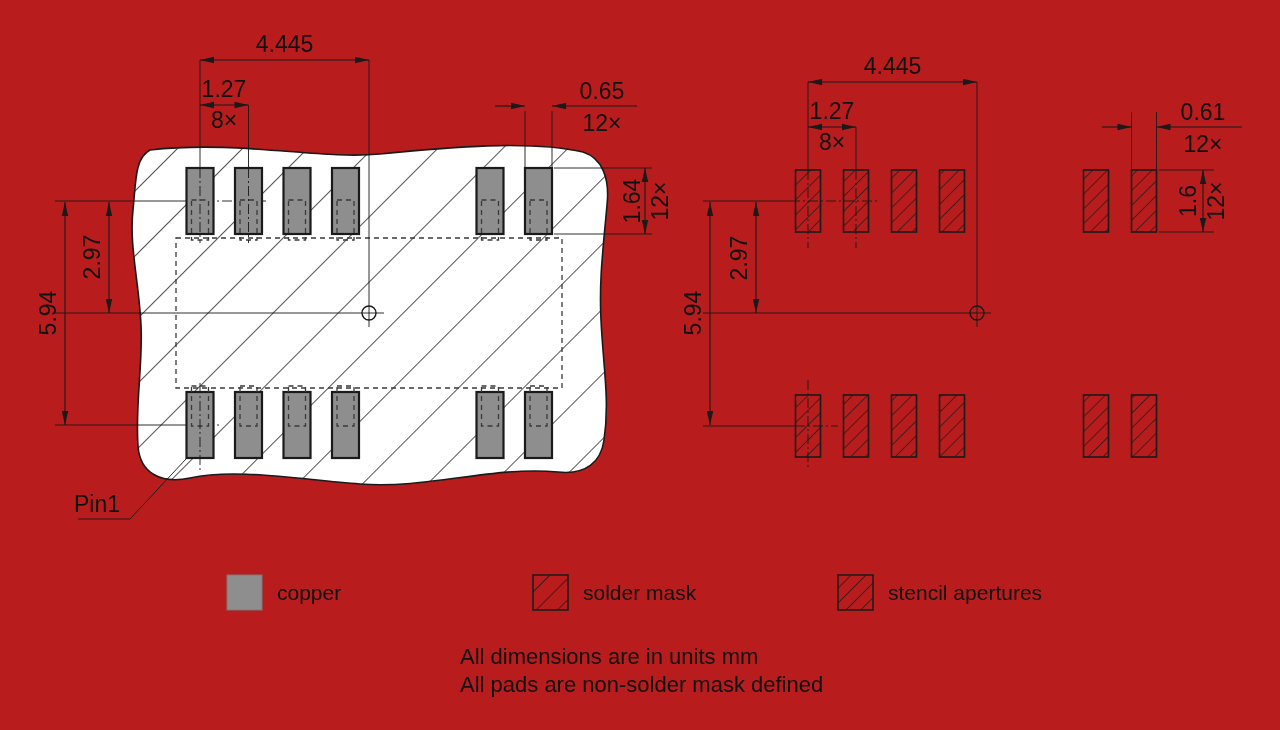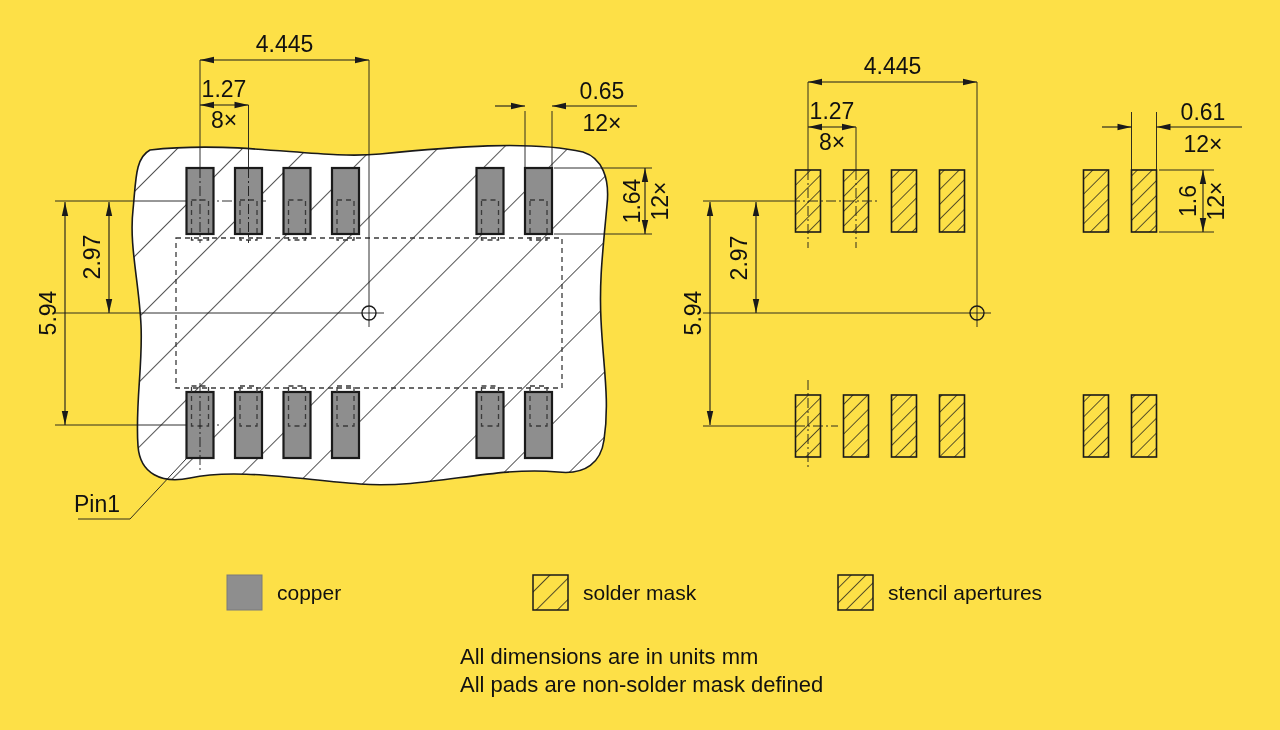--- a/index.html
+++ b/index.html
@@ -1,16 +1,16 @@
 <!DOCTYPE html>
 <html><head>
 <meta charset="utf-8">
 <style>
   html,body{margin:0;padding:0;background:#ffffff;}
-  .canvas{position:relative;width:1280px;height:730px;background:#fde047;overflow:hidden;
+  .canvas{position:relative;width:1280px;height:730px;background:#b91c1c;overflow:hidden;
           font-family:"Liberation Sans", sans-serif;}
   svg{display:block;}
   text{fill:#111111;font-family:"Liberation Sans", sans-serif;}
   .dim-text{font-size:23px;}
   .qty-text{font-size:23px;}
   .note-text{font-size:22px;}
   .legend-text{font-size:21px;}
   .pin-text{font-size:23px;}
   .thin{stroke:#1a1a1a;stroke-width:0.9;fill:none;}
   .dashdot{stroke:#1a1a1a;stroke-width:0.9;fill:none;stroke-dasharray:10 3 2 3;}

